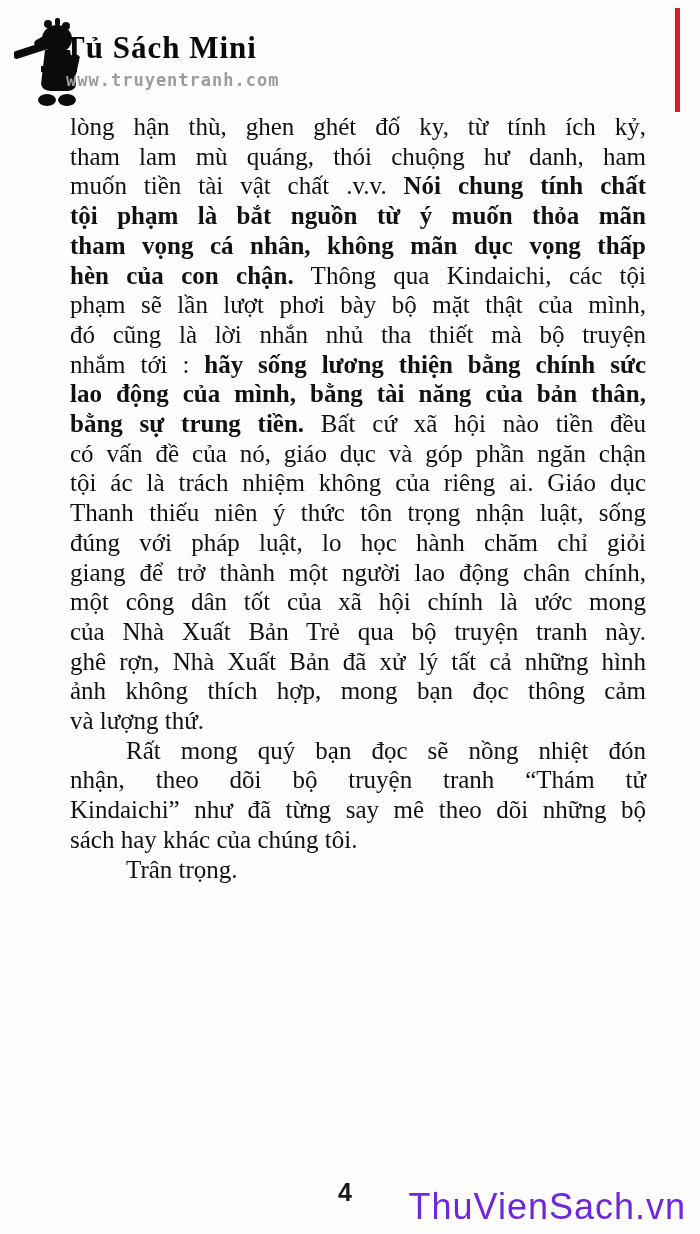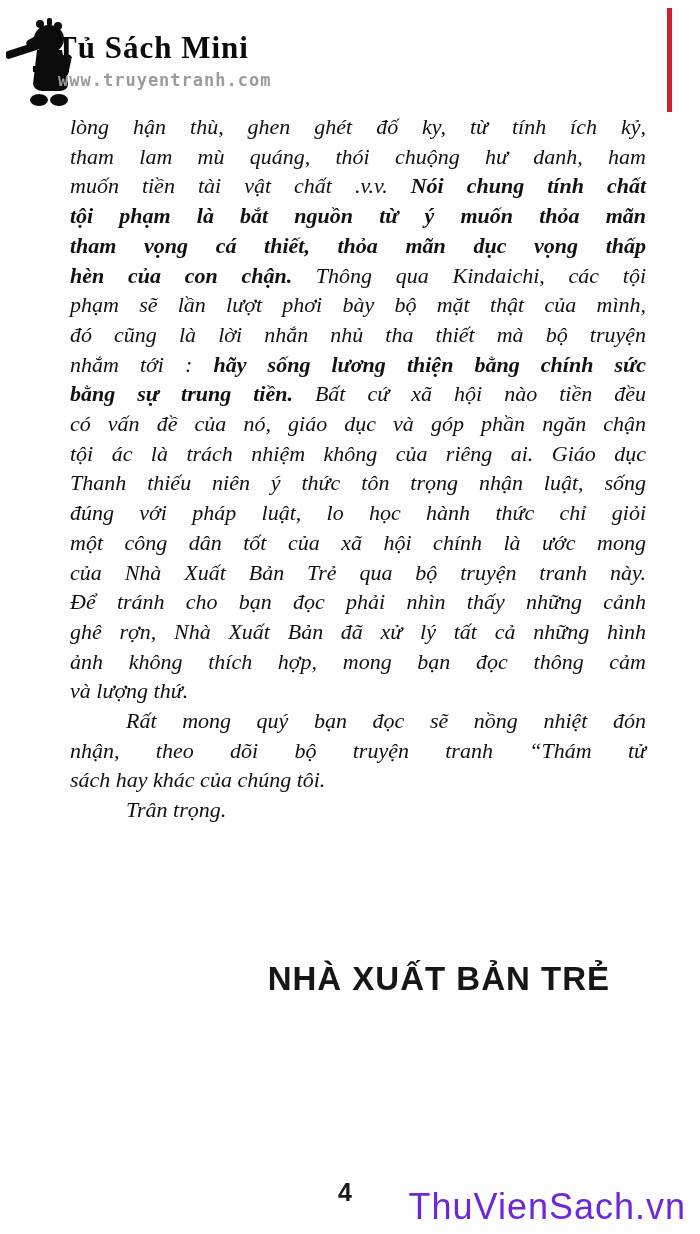--- a/index.html
+++ b/index.html
@@ -6,43 +6,43 @@
   body{
     width:700px;height:1234px;
     background:#fdfdfd;
     position:relative;
     overflow:hidden;
     font-family:"Liberation Serif", serif;
   }
   .page{position:absolute;inset:0;}
 
   
-  .header{position:absolute;left:0;top:0;width:672px;height:110px;}
+  .header{position:absolute;left:8px;top:0;width:672px;height:110px;}
   .mascot{position:absolute;left:6px;top:14px;width:78px;height:96px;}
   .site-title{
     position:absolute;left:56px;top:30px;
     font-family:"Liberation Serif", serif;
     font-weight:700;font-size:31px;color:#0a0a0a;
     letter-spacing:1px;
   }
   .site-url{
     position:absolute;left:58px;top:70px;
     font-family:"DejaVu Sans Mono", monospace;
     font-weight:700;font-size:17px;color:#9c9c9c;
     letter-spacing:1px;
   }
   .red-bar{
     position:absolute;right:0;top:8px;width:5px;height:104px;
   }
 
   
   .body-text{
     position:absolute;left:70px;top:112px;width:576px;
-    font-size:22px;line-height:29.7px;
-    font-style:italic;color:#111;
+    font-size:25px;line-height:29.7px;
+    color:#111;
   }
   .line{text-align:justify;text-align-last:justify;}
   .line.nojust{text-align:left;text-align-last:left;}
   .line.ind{text-indent:56px;}
   .line b{font-weight:700;}
 
   
   .publisher{
     position:absolute;right:90px;top:960px;
     font-family:"Liberation Sans", sans-serif;
@@ -95,41 +95,42 @@
     <div class="site-title">Tủ Sách Mini</div>
     <div class="site-url">www.truyentranh.com</div>
     <div class="red-bar" style="background: rgb(207, 31, 46);"></div>
   </div>
 
   <div class="body-text">
       <div class="line"><span>lòng hận thù, ghen ghét đố ky, từ tính ích kỷ,</span></div>
       <div class="line"><span>tham lam mù quáng, thói chuộng hư danh, ham</span></div>
       <div class="line"><span>muốn tiền tài vật chất .v.v. </span><b>Nói chung tính chất</b></div>
       <div class="line"><b>tội phạm là bắt nguồn từ ý muốn thỏa mãn</b></div>
-      <div class="line"><b>tham vọng cá thiết, thỏa mãn dục vọng thấp</b></div>
+      <div class="line"><b>tham vọng cá nhân, không mãn dục vọng thấp</b></div>
       <div class="line"><b>hèn của con chận.</b><span> Thông qua Kindaichi, các tội</span></div>
       <div class="line"><span>phạm sẽ lần lượt phơi bày bộ mặt thật của mình,</span></div>
       <div class="line"><span>đó cũng là lời nhắn nhủ tha thiết mà bộ truyện</span></div>
       <div class="line"><span>nhắm tới : </span><b>hãy sống lương thiện bằng chính sức</b></div>
+      <div class="line"><b>lao động của mình, bằng tài năng của bản thân,</b></div>
       <div class="line"><b>bằng sự trung tiền.</b><span> Bất cứ xã hội nào tiền đều</span></div>
       <div class="line"><span>có vấn đề của nó, giáo dục và góp phần ngăn chận</span></div>
       <div class="line"><span>tội ác là trách nhiệm không của riêng ai. Giáo dục</span></div>
       <div class="line"><span>Thanh thiếu niên ý thức tôn trọng nhận luật, sống</span></div>
-      <div class="line"><span>đúng với pháp luật, lo học hành thức chỉ giỏi</span></div>
+      <div class="line"><span>đúng với pháp luật, lo học hành chăm chỉ giỏi</span></div>
+      <div class="line"><span>giang để trở thành một người lao động chân chính,</span></div>
       <div class="line"><span>một công dân tốt của xã hội chính là ước mong</span></div>
       <div class="line"><span>của Nhà Xuất Bản Trẻ qua bộ truyện tranh này.</span></div>
-      <div class="line"><span>Để tránh cho bạn đọc phải nhìn thấy những cảnh</span></div>
       <div class="line"><span>ghê rợn, Nhà Xuất Bản đã xử lý tất cả những hình</span></div>
       <div class="line"><span>ảnh không thích hợp, mong bạn đọc thông cảm</span></div>
       <div class="line nojust"><span>và lượng thứ.</span></div>
       <div class="line ind"><span>Rất mong quý bạn đọc sẽ nồng nhiệt đón</span></div>
       <div class="line"><span>nhận, theo dõi bộ truyện tranh “Thám tử</span></div>
+      <div class="line"><span>Kindaichi” như đã từng say mê theo dõi những bộ</span></div>
       <div class="line nojust"><span>sách hay khác của chúng tôi.</span></div>
       <div class="line nojust ind"><span>Trân trọng.</span></div>
     </div>
 
-  <div class="publisher">NHÀ XUẤT BẢN TRẺ</div>
 
   <div class="page-number">4</div>
 
   <div class="watermark">ThuVienSach.vn</div>
 
 </div>
 
 </body></html>

